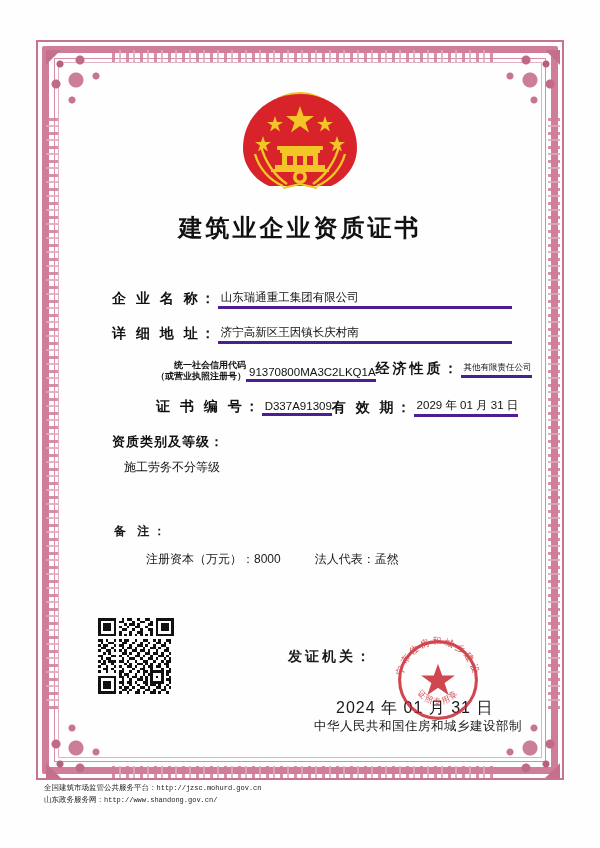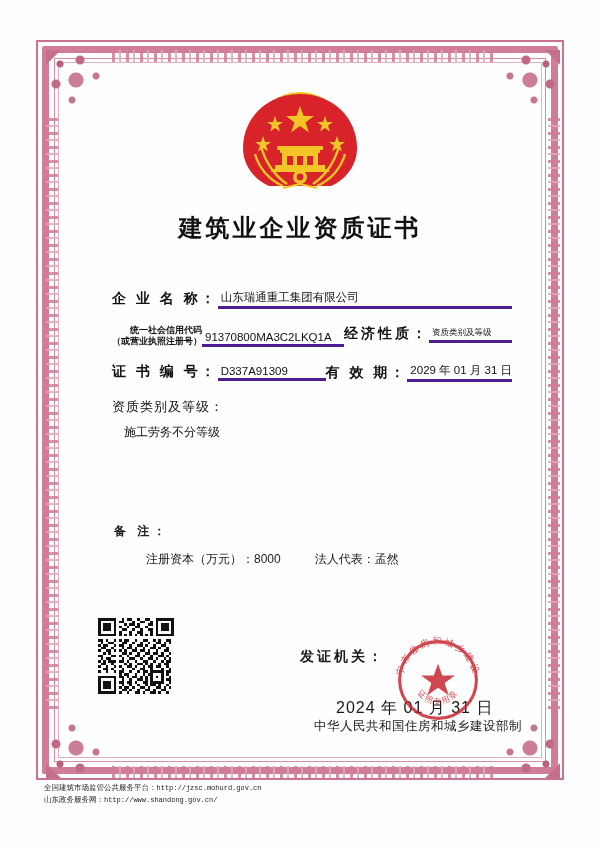--- a/index.html
+++ b/index.html
@@ -151,26 +151,26 @@
     font-size: 11.5px;
     color: #111;
     padding-left: 3px;
     padding-bottom: 1px;
     border-bottom: 3px solid #4c1d95;
     flex: 1;
     white-space: nowrap;
     overflow: hidden;
   }
   .val.tiny { font-size: 8.5px; }
-  .pair-left { width: 232px; display: flex; align-items: flex-end; }
+  .pair-left { width: 232px; display: flex; align-items: flex-end; margin-left: 44px; }
   .pair-right { flex: 1; display: flex; align-items: flex-end; }
 
   .grade-label {
     font-size: 13px;
-    font-weight: normal;
+    font-weight: bold;
     letter-spacing: 1px;
     color: #111;
   }
   .grade-value {
     font-size: 12px;
     margin-top: 8px;
     margin-left: 12px;
     color: #111;
   }
 
@@ -197,21 +197,21 @@
     position: absolute;
     left: 98px;
     top: 618px;
     width: 76px;
     height: 76px;
   }
 
   
   .issuer-row {
     position: absolute;
-    left: 300px;
+    left: 288px;
     top: 648px;
     font-size: 14px;
     font-weight: bold;
     letter-spacing: 3px;
   }
   .issue-date {
     position: absolute;
     left: 336px;
     top: 698px;
     font-size: 16px;
@@ -315,32 +315,36 @@
 
   <div class="title">建筑业企业资质证书</div>
 
   <div class="fields">
 
     <div class="row">
       <div class="lbl">企 业 名 称：</div>
       <div class="val">山东瑞通重工集团有限公司</div>
     </div>
 
+    <div class="row">
+      <div class="lbl">详 细 地 址：</div>
+      <div class="val">济宁高新区王因镇长庆村南</div>
+    </div>
 
     <div class="row two">
       <div class="pair-left">
         <div class="lbl small">
           <div>统一社会信用代码</div>
           <div>（或营业执照注册号）</div>
         </div>
         <div class="val">91370800MA3C2LKQ1A</div>
       </div>
       <div class="pair-right">
         <div class="lbl">经济性质：</div>
-        <div class="val tiny">资质类别及等级</div>
+        <div class="val tiny">其他有限责任公司</div>
       </div>
     </div>
 
     <div class="row two">
       <div class="pair-left">
         <div class="lbl">证 书 编 号：</div>
         <div class="val">D337A91309</div>
       </div>
       <div class="pair-right">
         <div class="lbl">有 效 期：</div>

